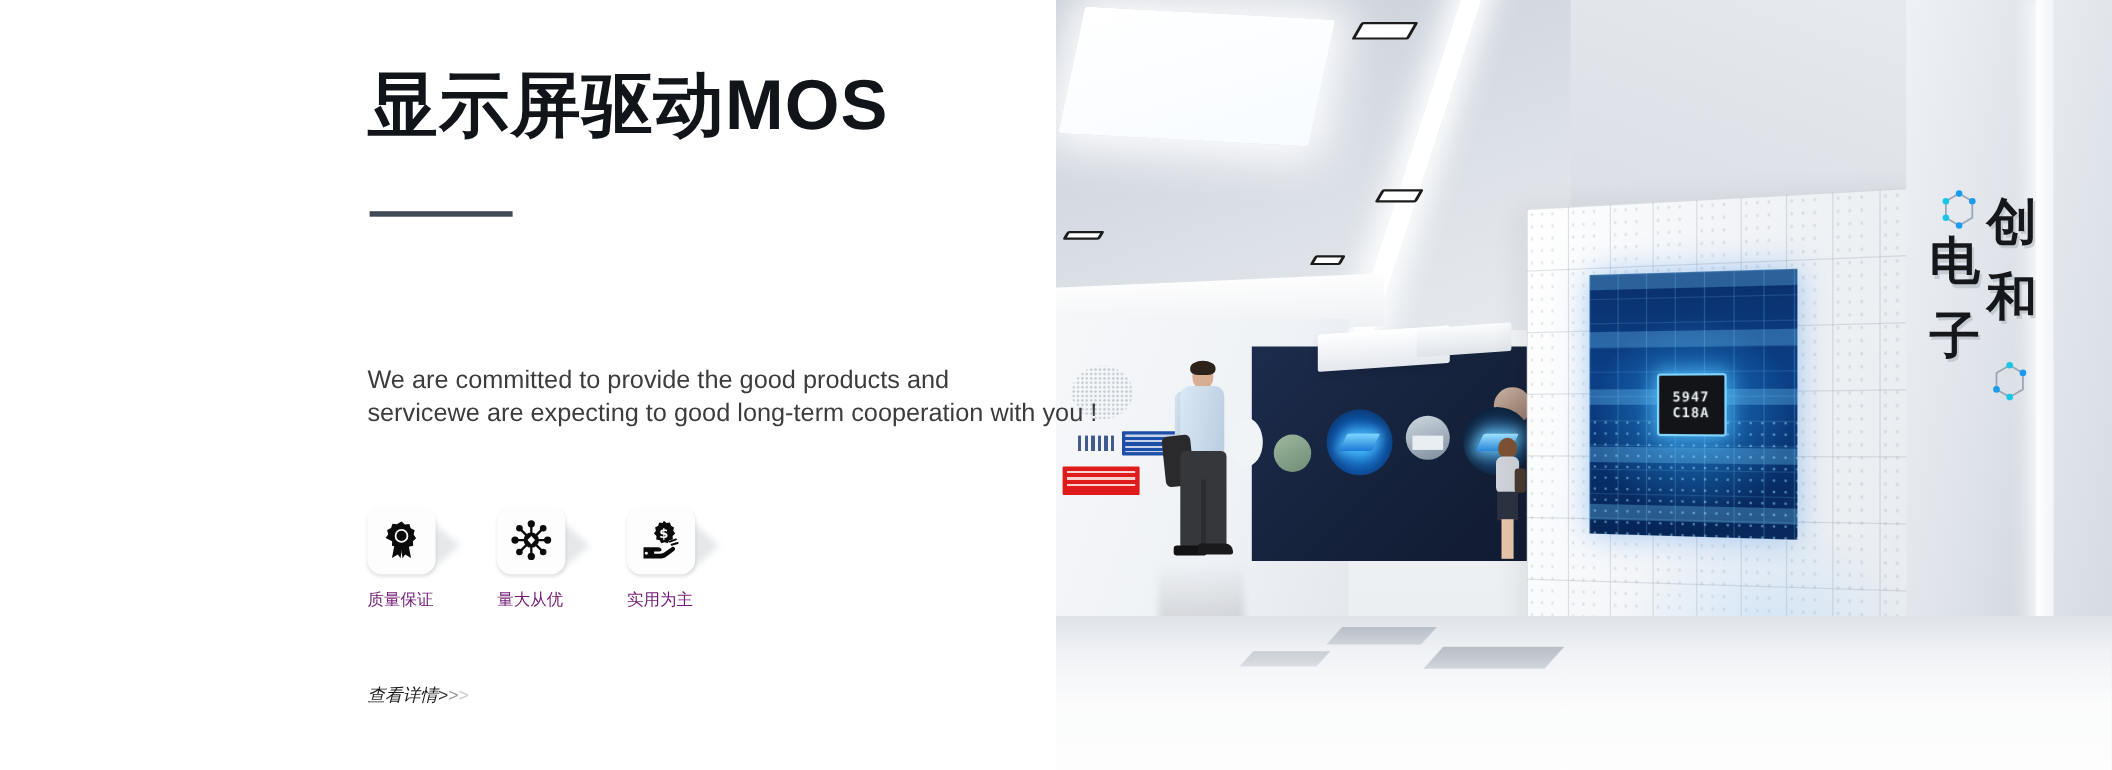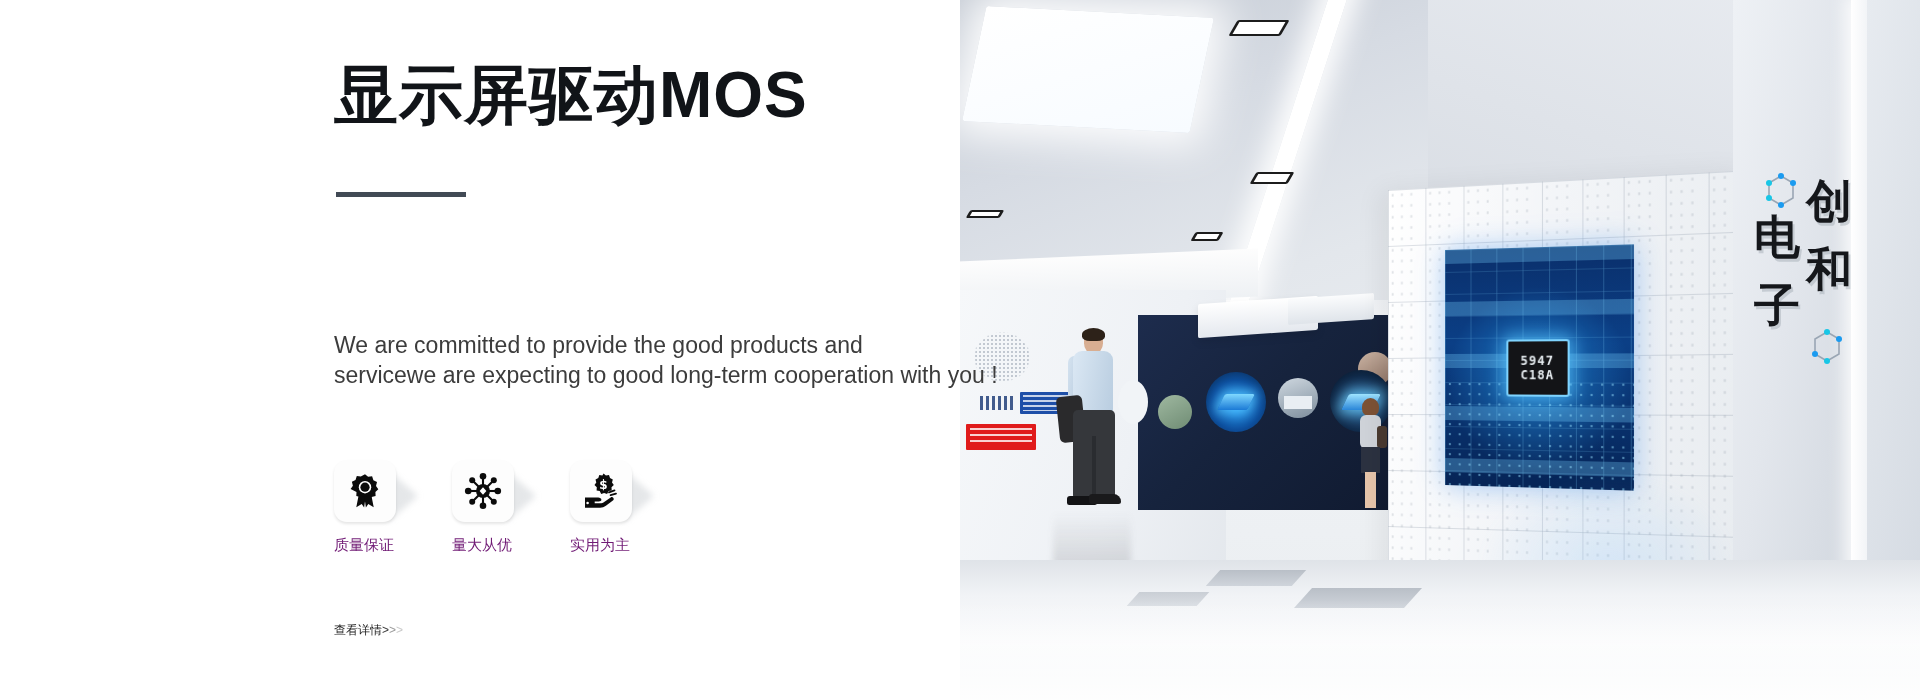--- a/index.html
+++ b/index.html
@@ -55,21 +55,21 @@
     z-index:-1;
   }
   .badge svg { position:absolute; left:50%; top:50%; transform:translate(-50%,-50%); }
   .feature-label {
     position:absolute; left:0; top:76px; width:118px;
     font-size:15px; color:#701a75; font-weight:500; white-space:nowrap;
   }
 
   .detail-link {
     position:absolute; left:0; top:622px;
-    font-size:12px; color:#1b1b1b; text-decoration:none; white-space:nowrap;
+    font-size:16px; color:#1b1b1b; text-decoration:none; white-space:nowrap;font-style:italic;
   }
   .detail-link .arrow1{color:#3a3a3a;}
   .detail-link .arrow2{color:#9a9a9a;}
   .detail-link .arrow3{color:#c9c9c9;}
 
   
   .photo {
     position:absolute; left:958px; top:0; width:962px; height:700px;
     overflow:hidden;
     background:linear-gradient(180deg,#cfd4dc 0%,#e6eaef 18%,#f2f4f7 45%,#eef1f4 70%,#e9ecef 100%);

